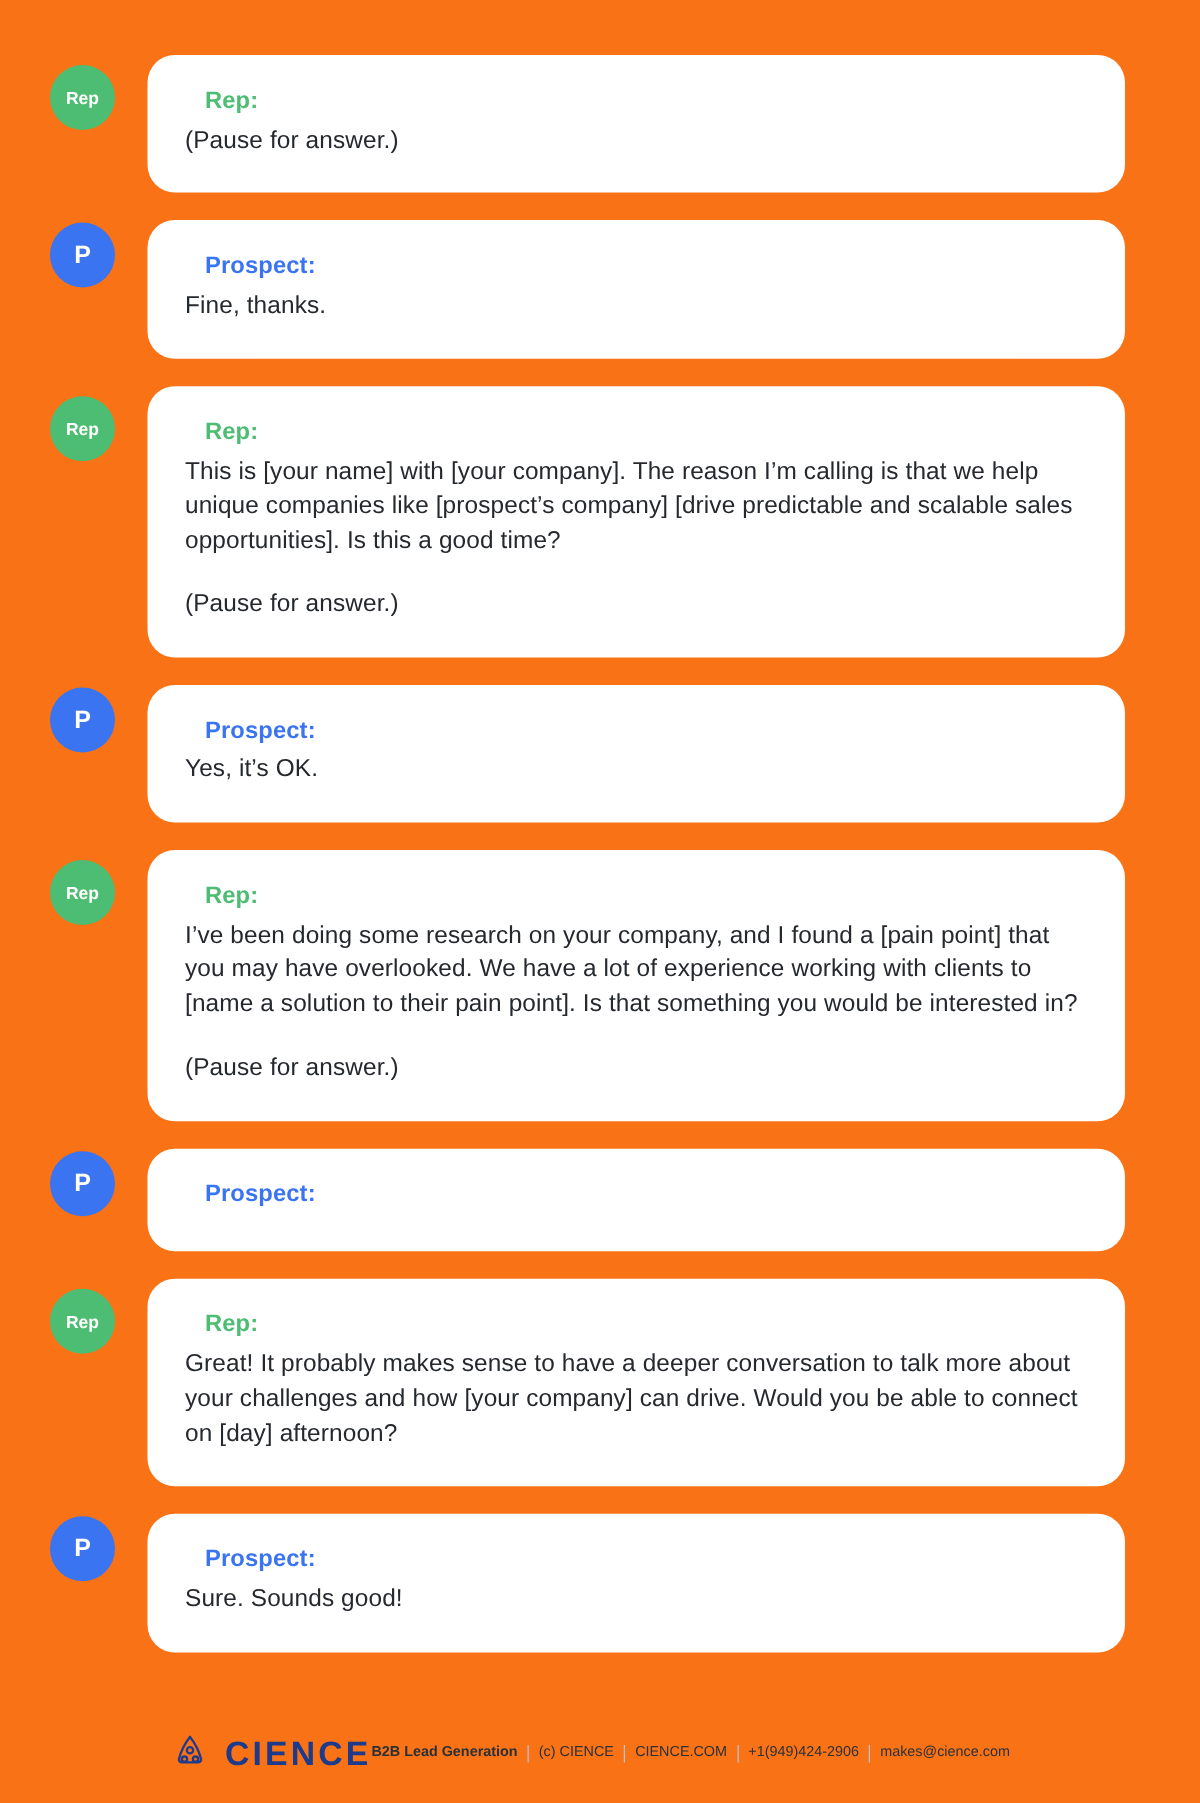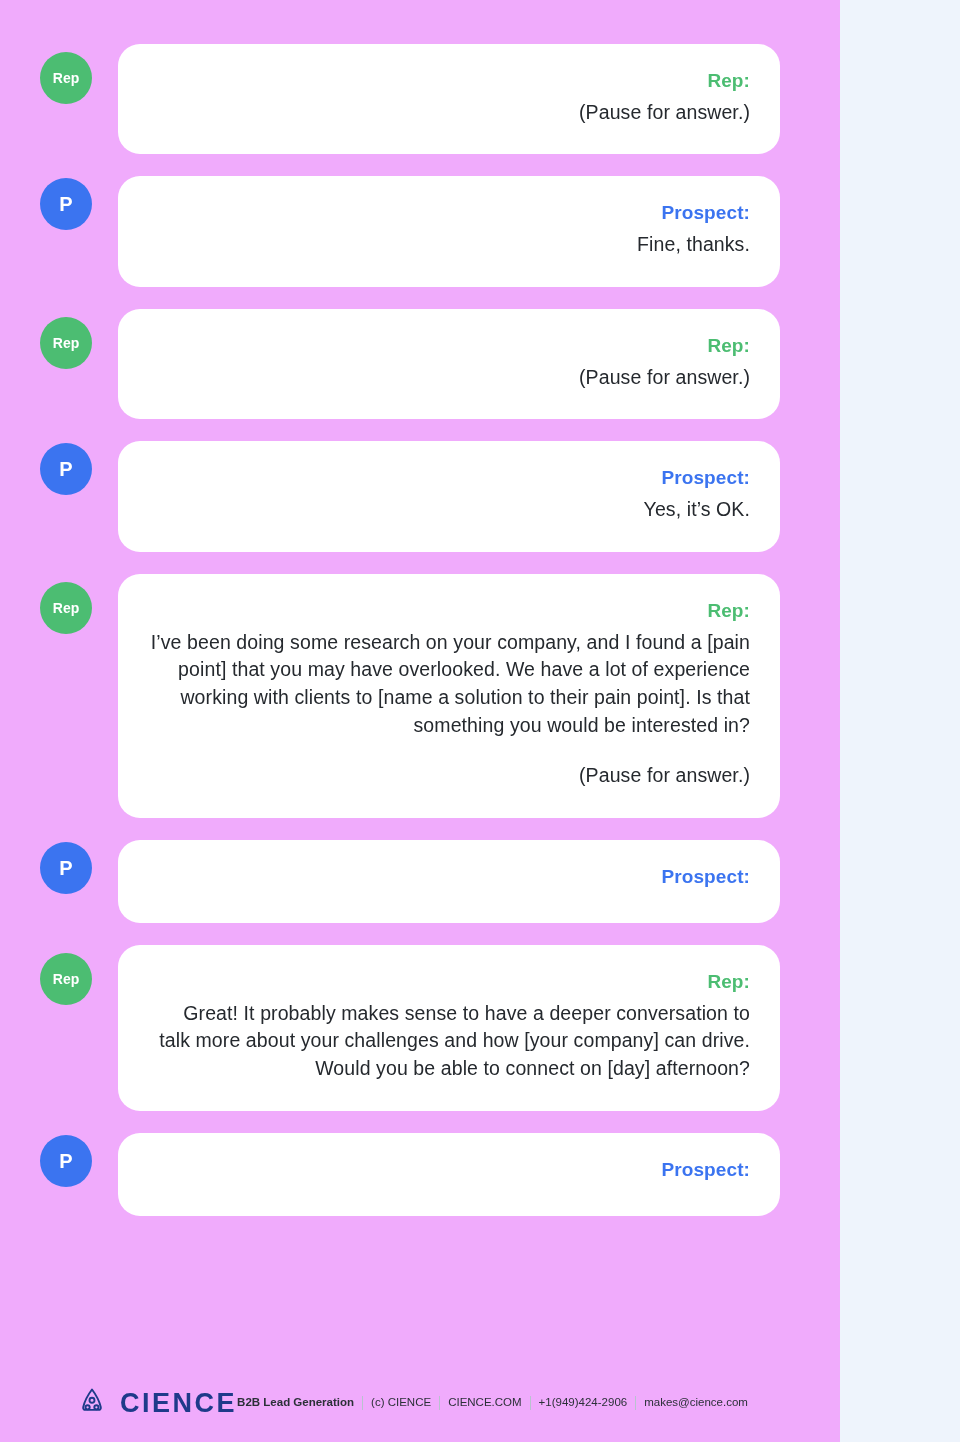--- a/index.html
+++ b/index.html
@@ -10,26 +10,25 @@
     width: 960px;
     height: 1442px;
     background: #eef4fc;
     font-family: "Liberation Sans", sans-serif;
     -webkit-font-smoothing: antialiased;
     overflow: hidden;
   }
 
   .script-page {
     position: relative;
-    width: 840px;
+    width: 960px;
     height: 1442px;
     box-sizing: border-box;
     padding: 44px 60px 0 40px;
-    background: #f0abfc;
-    text-align: right;
+    background: #f97316;
   }
 
   .conversation {
     display: flex;
     flex-direction: column;
     gap: 22px;
   }
 
   .turn {
     display: flex;
@@ -67,21 +66,21 @@
     border-radius: 22px;
     padding: 26px 30px 28px 30px;
     box-sizing: border-box;
     min-width: 0;
   }
 
   .speaker {
     font-size: 19px;
     font-weight: bold;
     line-height: 1.2;
-    margin: 0 0 6px 5px;
+    margin: 0 0 6px 16px;
     letter-spacing: 0.1px;
   }
   .speaker.rep-name { color: #4cbd72; }
   .speaker.prospect-name { color: #3b74f0; }
 
   .line {
     font-size: 19.5px;
     line-height: 1.42;
     color: #25292e;
     margin: 0;
@@ -163,20 +162,21 @@
         <p class="line">Fine, thanks.</p>
       </div>
     </div>
 
     <div class="turn">
       <div class="avatar rep">
         <span>Rep</span>
       </div>
       <div class="bubble">
         <p class="speaker rep-name">Rep:</p>
+        <p class="line">This is [your name] with [your company]. The reason I’m calling is that we help unique companies like [prospect’s company] [drive predictable and scalable sales opportunities]. Is this a good time?</p>
         <p class="line">(Pause for answer.)</p>
       </div>
     </div>
 
     <div class="turn">
       <div class="avatar prospect">
         <span>P</span>
       </div>
       <div class="bubble">
         <p class="speaker prospect-name">Prospect:</p>
@@ -213,20 +213,21 @@
         <p class="line">Great! It probably makes sense to have a deeper conversation to talk more about your challenges and how [your company] can drive. Would you be able to connect on [day] afternoon?</p>
       </div>
     </div>
 
     <div class="turn">
       <div class="avatar prospect">
         <span>P</span>
       </div>
       <div class="bubble">
         <p class="speaker prospect-name">Prospect:</p>
+        <p class="line">Sure. Sounds good!</p>
       </div>
     </div>
 
   </div>
 
   <div class="footer">
     <div class="brand">
       <span>
         <svg class="rocket-icon" viewBox="0 0 34 34" fill="none" xmlns="http://www.w3.org/2000/svg">
           <path d="M17 3.5 C12.8 9 9.6 15.2 8.2 21.2 C7.9 22.6 8.9 23.9 10.3 23.9 L23.7 23.9 C25.1 23.9 26.1 22.6 25.8 21.2 C24.4 15.2 21.2 9 17 3.5 Z" stroke="#1e3a8a" stroke-width="1.9" stroke-linejoin="round"></path>

